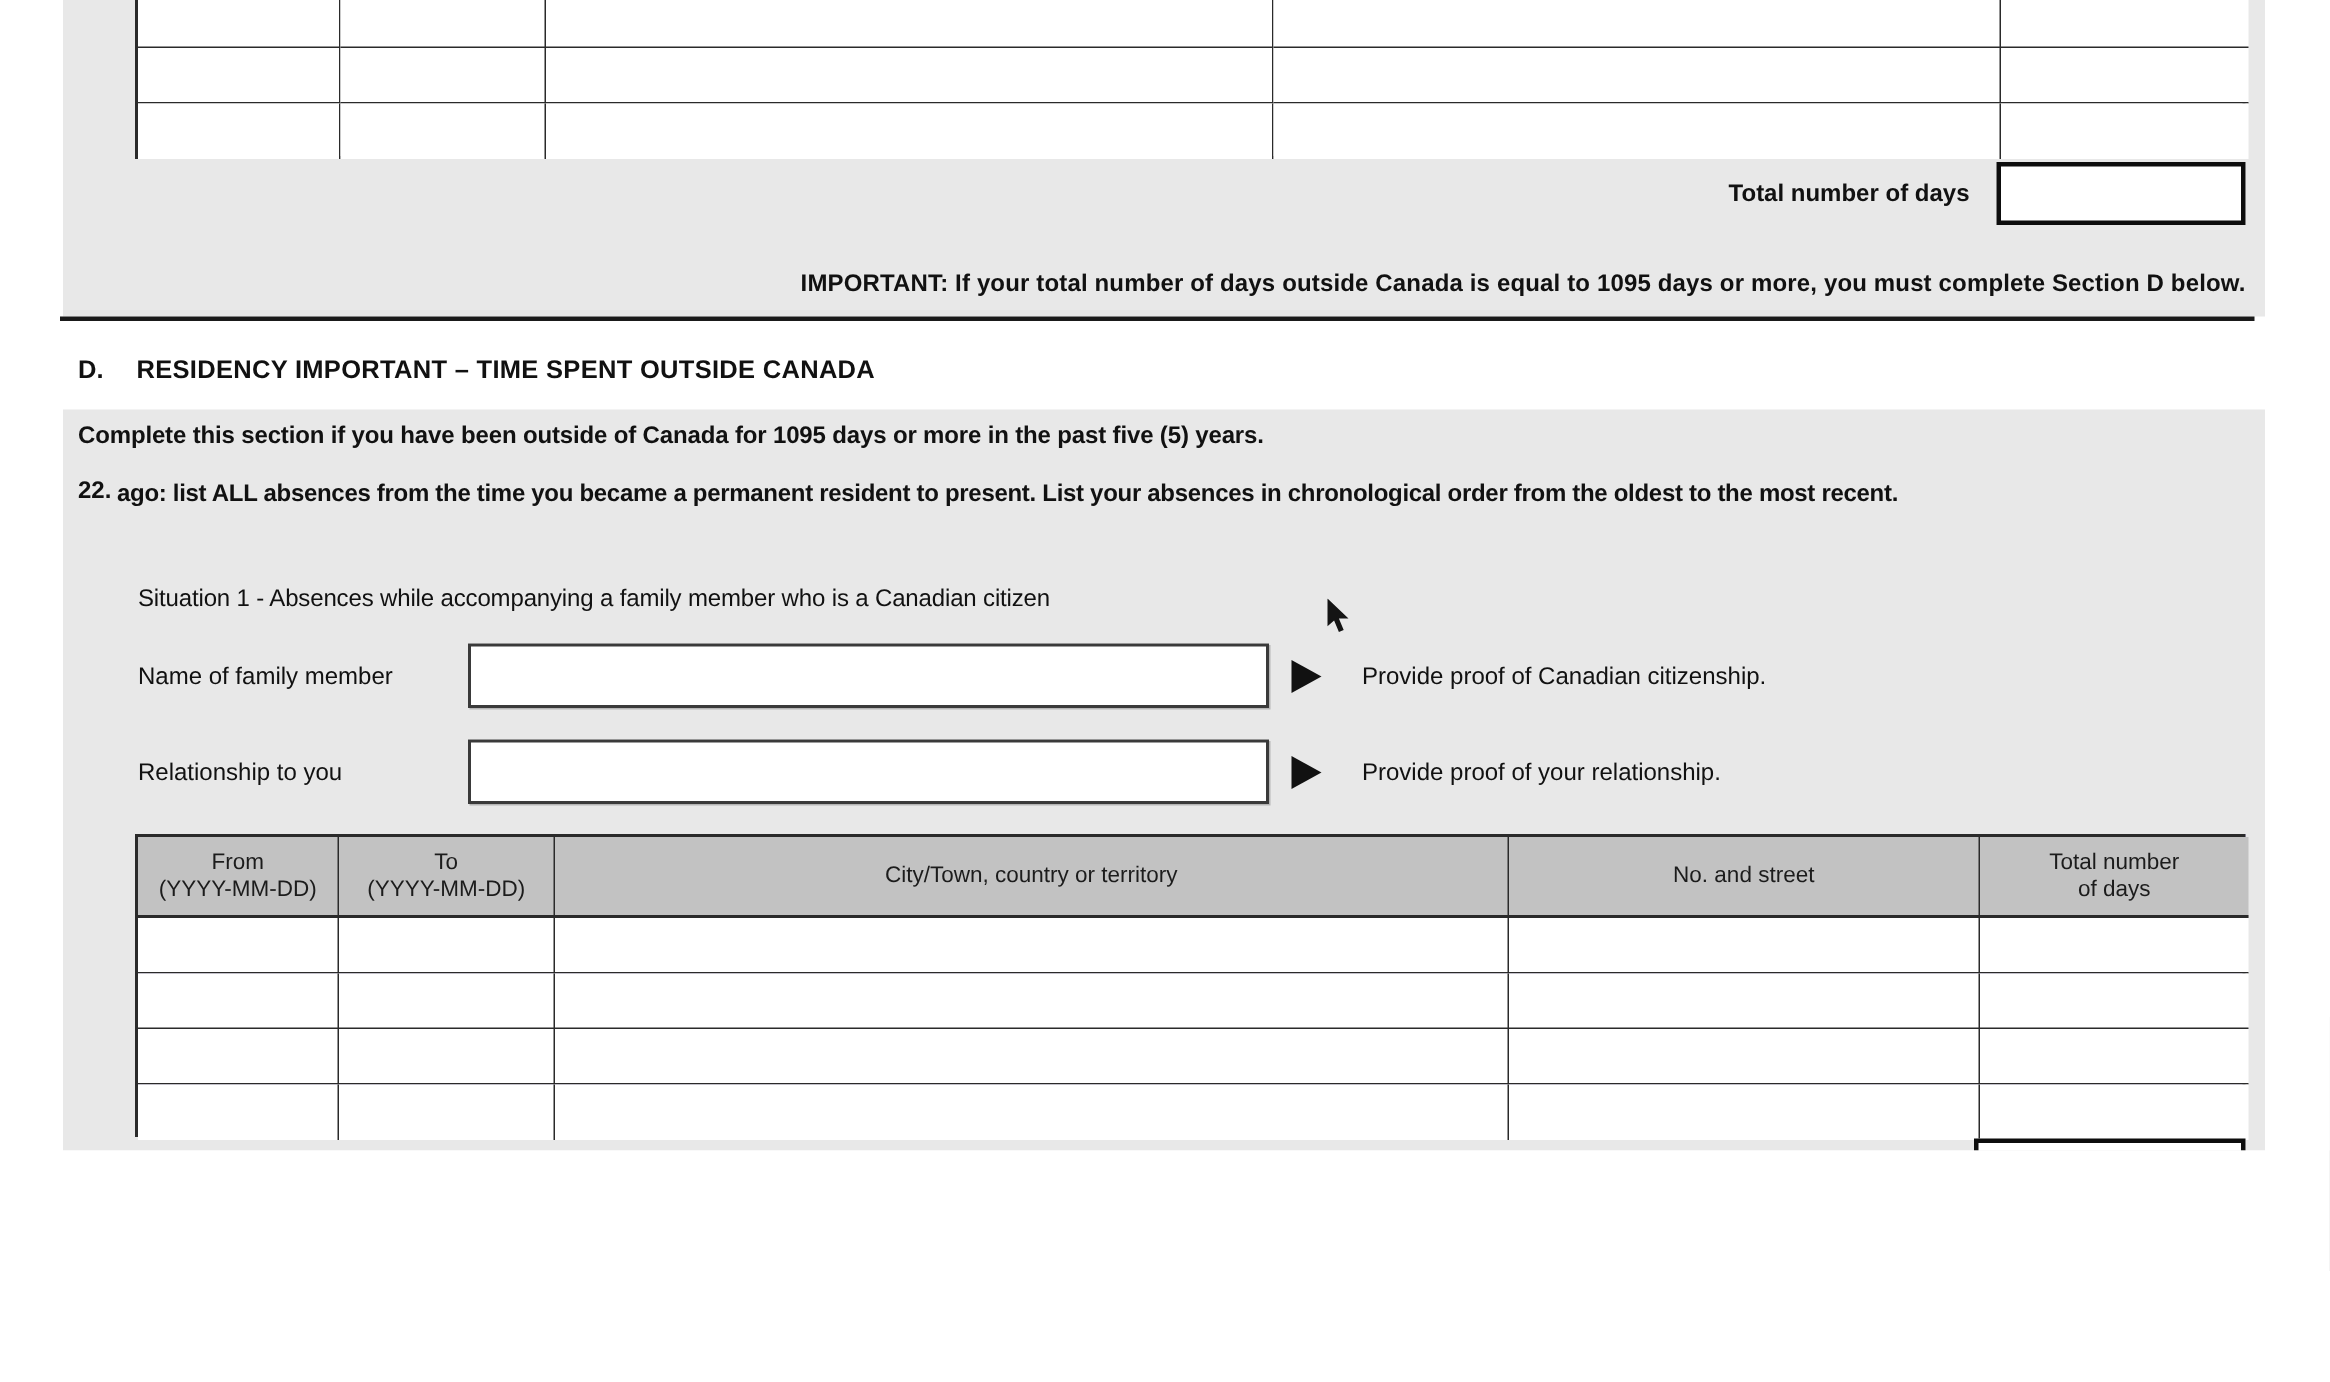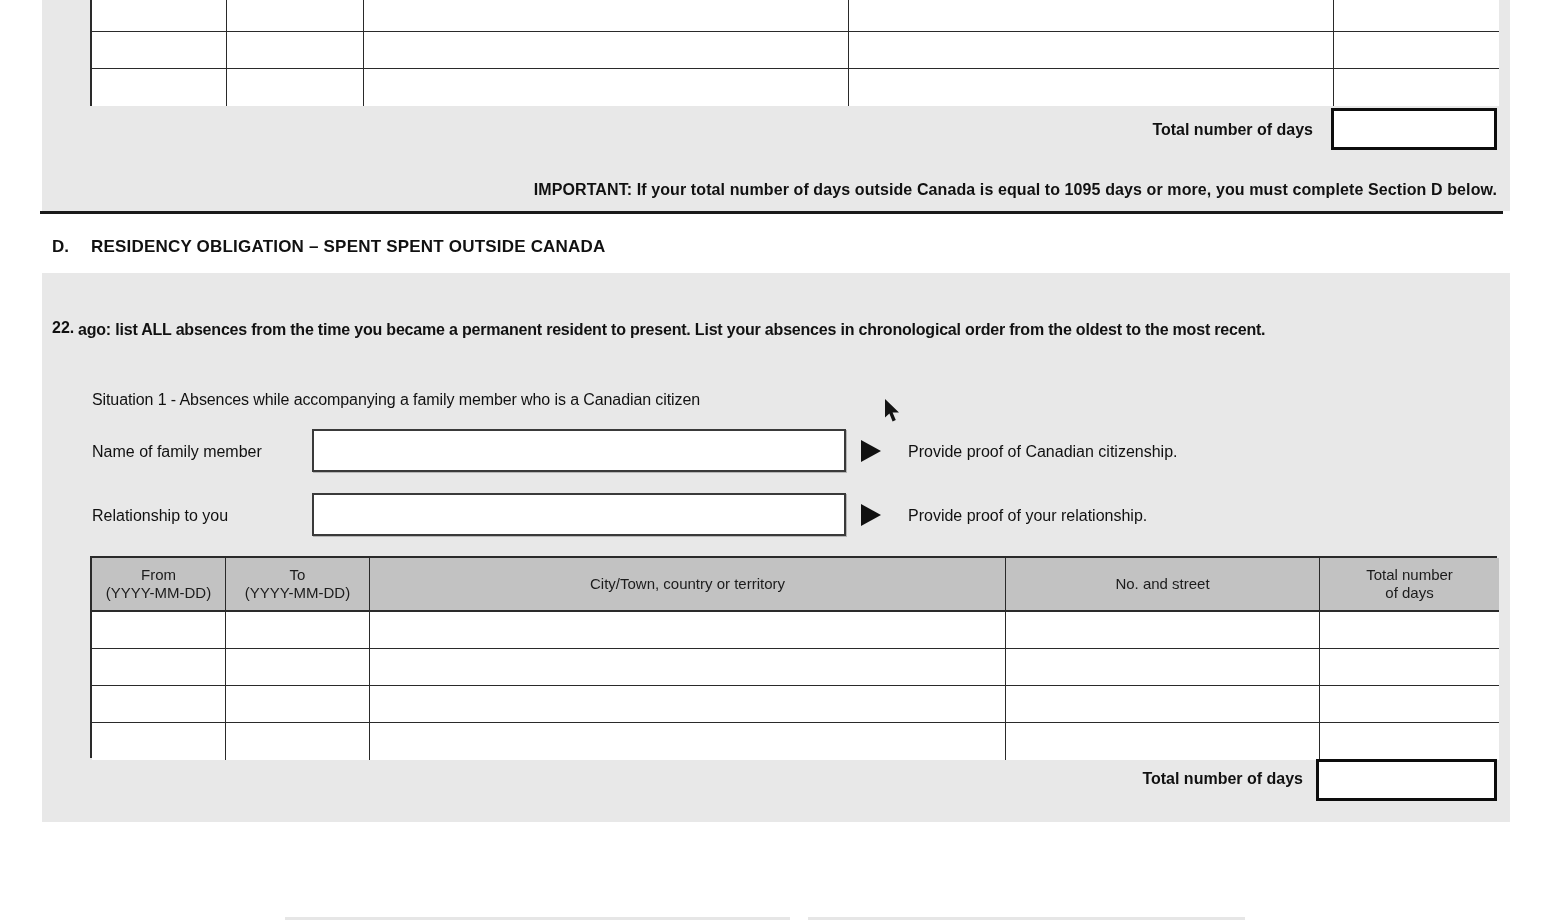--- a/index.html
+++ b/index.html
@@ -1,18 +1,18 @@
 <!DOCTYPE html>
 <html><head>
 <meta charset="utf-8">
 <style>
   * { margin:0; padding:0; box-sizing:border-box; }
   html,body { background:#fff; }
   body { font-family:"Liberation Sans","DejaVu Sans",sans-serif; color:#111; }
-  .canvas { position:relative; width:1553px; height:921px; background:#ffffff; overflow:hidden; }
+  .canvas { position:relative; width:1553px; height:767px; background:#ffffff; overflow:hidden; }
 
   
   .panel-c { position:absolute; left:42px; top:0; width:1468px; height:211px; background:#e8e8e8; }
   .table-c { position:absolute; left:48px; top:0; width:1407px; height:106px; background:#fff;
              display:grid; grid-template-columns:135px 137px 485px 485px 165px; grid-template-rows:32px 37px 37px;
              border-left:2px solid #2a2a2a; border-right:2px solid #2a2a2a; border-bottom:2px solid #2a2a2a; }
   .tc-cell { border-right:1px solid #2a2a2a; border-bottom:1px solid #2a2a2a; background:#fff; }
   .tc-cell:nth-child(5n) { border-right:none; }
   .tc-cell:nth-child(n+11) { border-bottom:none; }
 
@@ -90,23 +90,24 @@
       <div class="tc-cell"></div>
     </div>
     <div class="total-label-c">Total number of days</div>
     <div class="total-box-c"></div>
     <div class="important-note">IMPORTANT: If your total number of days outside Canada is equal to 1095 days or more, you must complete Section D below.</div>
   </div>
 
   <div class="divider"></div>
 
   <div class="sec-d-letter">D.</div>
-  <div class="sec-d-title">RESIDENCY OBLIGATION – SPENT SPENT OUTSIDE CANADA</div>
+  <div class="sec-d-title">RESIDENCY IMPORTANT – TIME SPENT OUTSIDE CANADA</div>
 
   <div class="panel-d">
+    <div class="intro">Complete this section if you have been outside of Canada for 1095 days or more in the past five (5) years.</div>
 
     <div class="q22-num">22.</div>
     <div class="q22-text">
       <div>ago: list ALL absences from the time you became a permanent resident to present. List your absences in chronological order from the oldest to the most recent.</div>
     </div>
 
     <div class="situation-heading">Situation 1 - Absences while accompanying a family member who is a Canadian citizen</div>
 
     <div class="field-label lbl-name">Name of family member</div>
     <div class="field-box box-name"></div>

